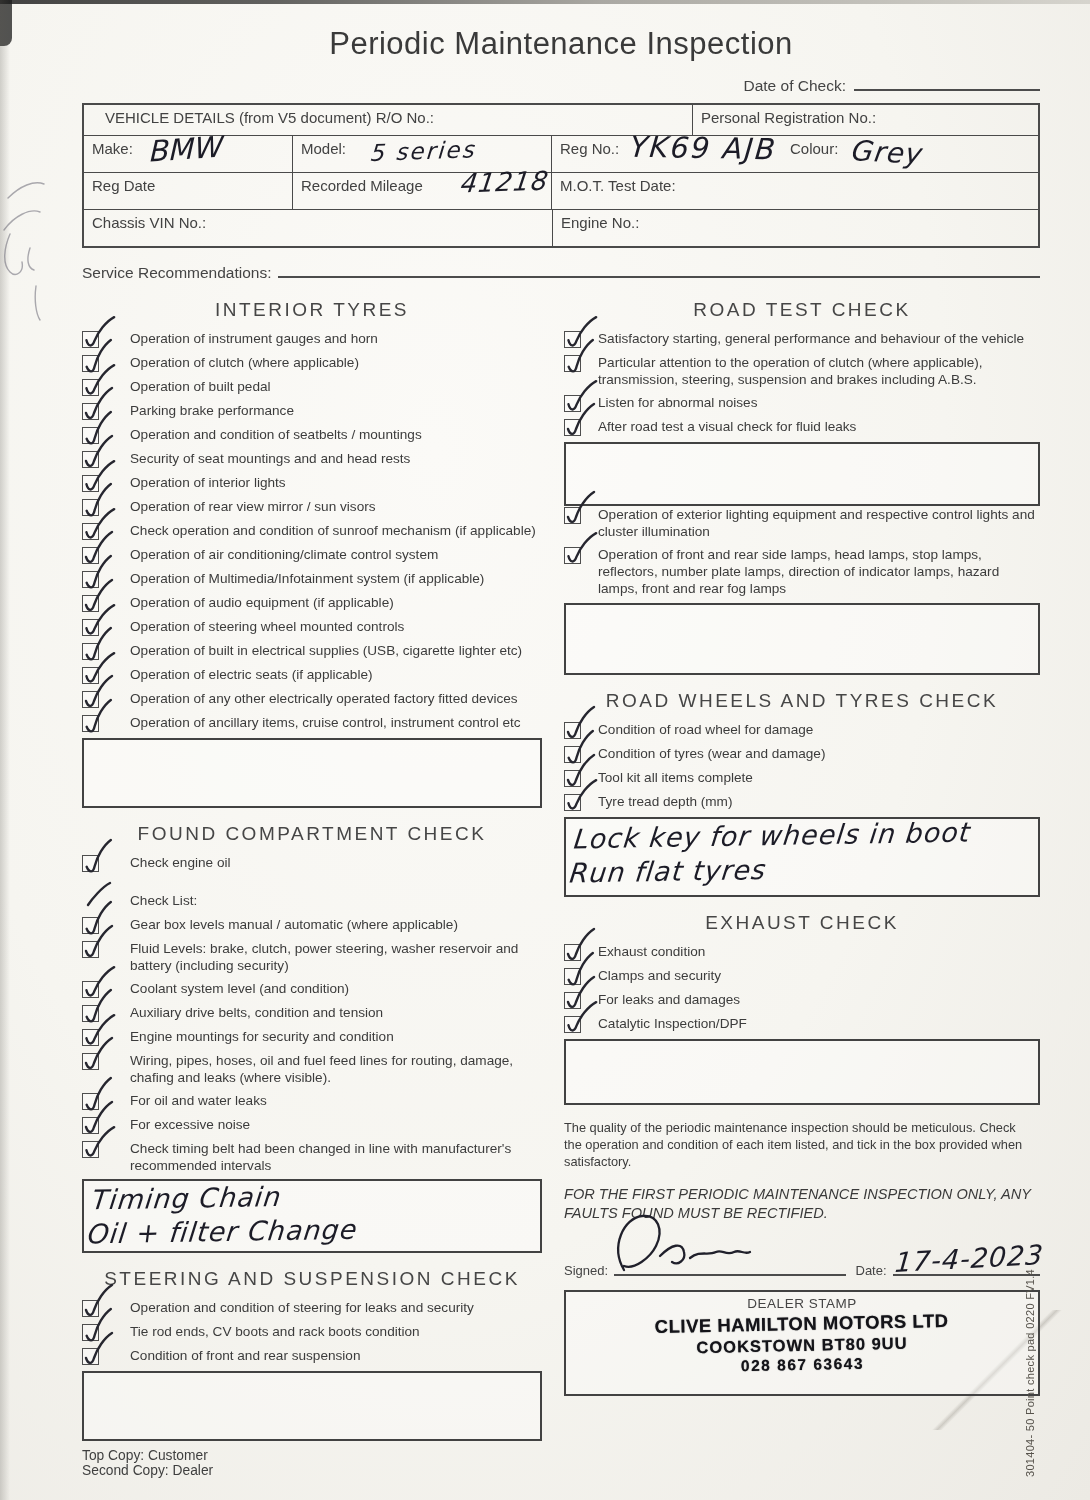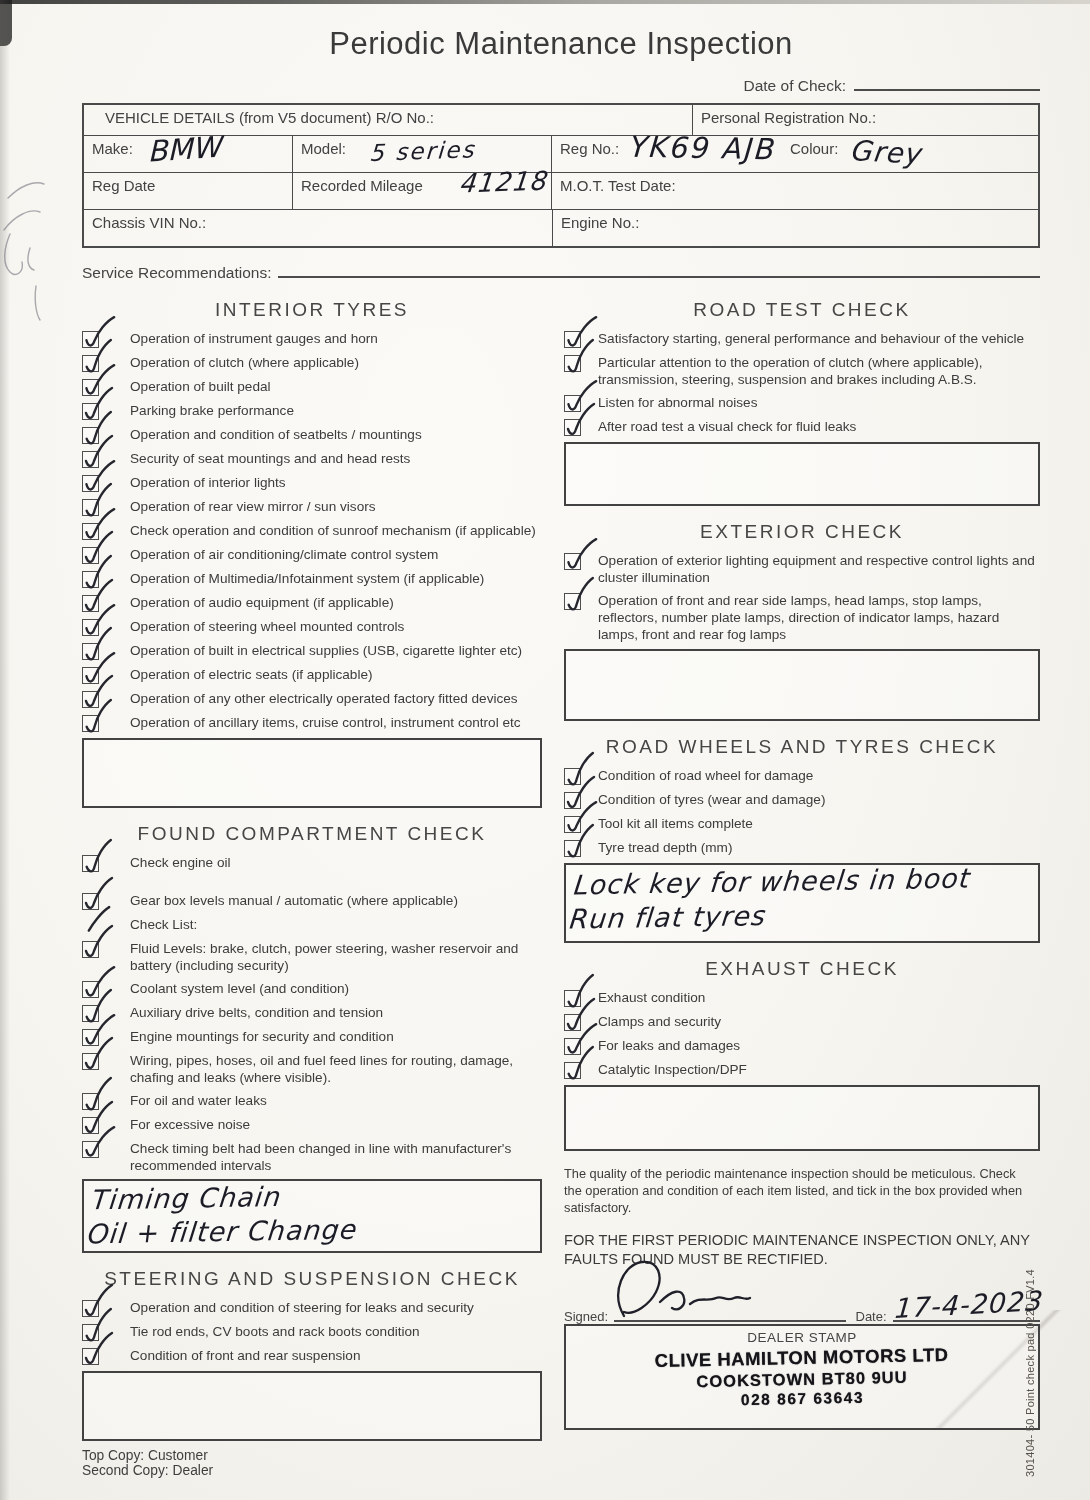--- a/index.html
+++ b/index.html
@@ -71,31 +71,31 @@
   .chk-item:nth-child(2n) .tick{transform:rotate(4deg) translateX(1px);}
   .chk-item:nth-child(3n) .tick{transform:rotate(-4deg) translateY(1px);}
   .chk-label{margin-left:31px;font-size:13.6px;line-height:1.28;color:#3c3c3c;}
   .col-right .chk-label{margin-left:17px;}
 
   .notes-box{border:2px solid #424242;position:relative;background:rgba(255,255,255,.35);margin-top:3px;}
   .hb68{height:66px;} .hb60{height:60px;} .hb70{height:68px;} .hb78{height:76px;} .hb64{height:62px;} .hb72{height:70px;}
   .hw-note{position:absolute;left:6px;top:0px;font-size:27px;line-height:1.25;transform:rotate(-1deg) skewX(-8deg);letter-spacing:1px;white-space:nowrap;} .gap14{height:14px;}
 
   .quality{font-size:12.8px;line-height:1.34;color:#3c3c3c;margin-top:14px;max-width:468px;}
-  .first-insp{font-size:14.6px;line-height:1.3;color:#3a3a3a;max-width:470px;}
+  .first-insp{font-size:14.6px;line-height:1.3;color:#3a3a3a;max-width:470px;font-style:italic;}
 
   .signed-row{display:flex;align-items:flex-end;margin-top:40px;position:relative;}
   .signed-label,.date-label{font-size:13px;color:#444;}
   .signed-line{width:248px;border-bottom:2px solid #4c4c4c;height:10px;margin:0 10px 2px 6px;position:relative;}
   .date-line{width:158px;border-bottom:2px solid #4c4c4c;height:10px;margin:0 0 2px 6px;position:relative;}
   .signature{position:absolute;left:-6px;bottom:-4px;overflow:visible;}
   .signature path{stroke:#20202b;stroke-width:2.3;fill:none;stroke-linecap:round;}
   .hw-date{position:absolute;left:2px;bottom:0px;font-size:27px;letter-spacing:1px;transform:rotate(-3deg) skewX(-8deg);white-space:nowrap;}
 
-  .stamp-box{border:2px solid #424242;height:102px;margin-top:0;text-align:center;position:relative;background:rgba(255,255,255,.3);}
+  .stamp-box{border:2px solid #424242;height:102px;margin-top:12px;text-align:center;position:relative;background:rgba(255,255,255,.3);}
   .stamp-label{font-size:13.5px;color:#454545;margin-top:4px;letter-spacing:.5px;}
   .stamp-ink{transform:rotate(-1.2deg);color:#141419;text-shadow:0 0 1px rgba(25,25,30,.75);}
   .stamp-l1{font-size:18.5px;font-weight:bold;letter-spacing:.5px;margin-top:2px;}
   .stamp-l2{font-size:16.5px;font-weight:bold;letter-spacing:1px;margin-top:1px;}
   .stamp-l3{font-size:15.5px;font-weight:bold;letter-spacing:1.5px;margin-top:1px;}
 
   .footer-copies{position:absolute;left:82px;bottom:22px;display:flex;font-size:13.8px;color:#3f3f3f;flex-direction:column;}
   .footer-copies span{margin-right:52px;}
 
   .side-note{position:absolute;left:1024px;top:1477px;transform:rotate(-90deg);transform-origin:0 0;
@@ -317,34 +317,34 @@
         <div class="chk-item">
             <span class="cb">
               <svg class="tick" viewBox="0 0 34 40">
                 <path d="M6 28 C8 34 12 35 14 28 C17 19 24 8 32 3"></path>
               </svg>
             </span>
             <span class="chk-label">Check engine oil</span>
           </div>
         <div class="gap14"></div>
         <div class="chk-item">
+            <span class="cb nobox">
+              <svg class="tick" viewBox="0 0 34 40">
+                <path d="M8 30 C12 24 22 12 30 8"></path>
+              </svg>
+            </span>
+            <span class="chk-label">Check List:</span>
+          </div>
+        <div class="chk-item">
             <span class="cb">
               <svg class="tick" viewBox="0 0 34 40">
                 <path d="M6 28 C8 34 12 35 14 28 C17 19 24 8 32 3"></path>
               </svg>
             </span>
             <span class="chk-label">Gear box levels manual / automatic (where applicable)</span>
-          </div>
-        <div class="chk-item">
-            <span class="cb nobox">
-              <svg class="tick" viewBox="0 0 34 40">
-                <path d="M8 30 C12 24 22 12 30 8"></path>
-              </svg>
-            </span>
-            <span class="chk-label">Check List:</span>
           </div>
         <div class="chk-item wrap2">
             <span class="cb">
               <svg class="tick" viewBox="0 0 34 40">
                 <path d="M6 28 C8 34 12 35 14 28 C17 19 24 8 32 3"></path>
               </svg>
             </span>
             <span class="chk-label">Fluid Levels: brake, clutch, power steering, washer reservoir and battery (including security)</span>
           </div>
         <div class="chk-item">
@@ -465,21 +465,20 @@
         <div class="chk-item">
             <span class="cb">
               <svg class="tick" viewBox="0 0 34 40">
                 <path d="M6 28 C8 34 12 35 14 28 C17 19 24 8 32 3"></path>
               </svg>
             </span>
             <span class="chk-label">After road test a visual check for fluid leaks</span>
           </div>
         <div class="notes-box hb60"></div>
 
-        <div class="sec-title">EXTERIOR CHECK</div>
         <div class="chk-item wrap2">
             <span class="cb">
               <svg class="tick" viewBox="0 0 34 40">
                 <path d="M6 28 C8 34 12 35 14 28 C17 19 24 8 32 3"></path>
               </svg>
             </span>
             <span class="chk-label">Operation of exterior lighting equipment and respective control lights and cluster illumination</span>
           </div>
         <div class="chk-item wrap2">
             <span class="cb">

